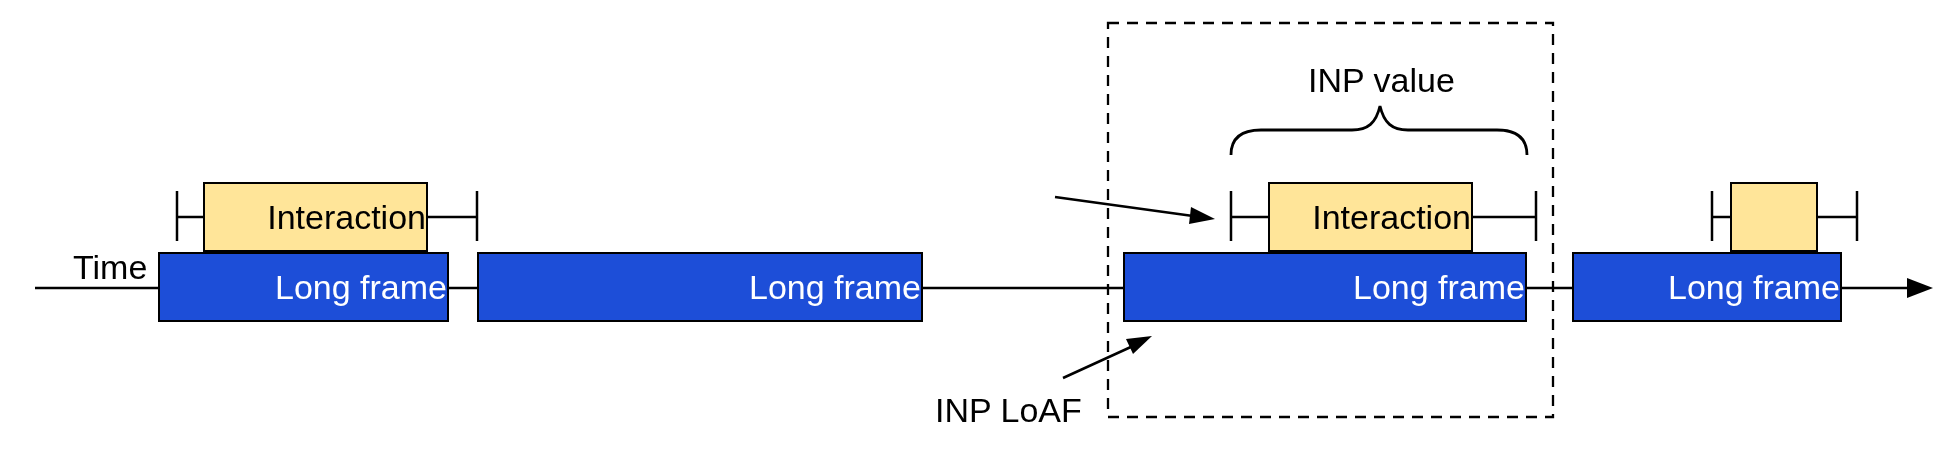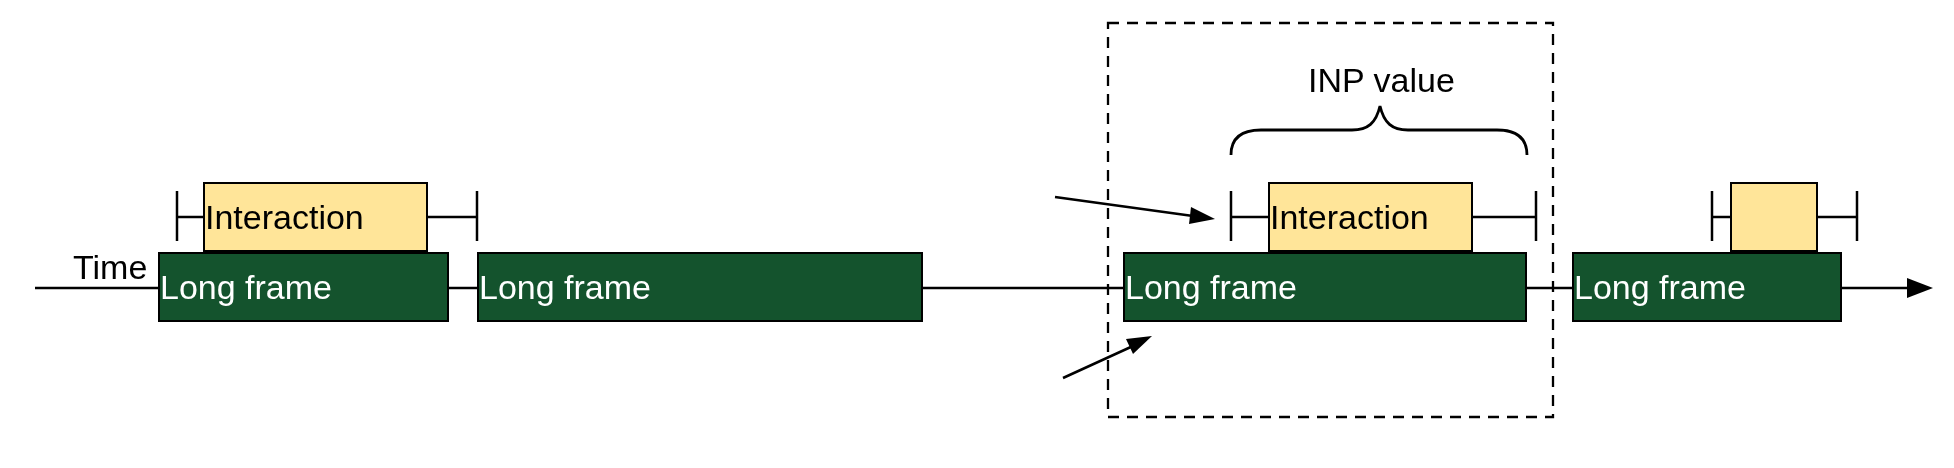--- a/index.html
+++ b/index.html
@@ -8,25 +8,25 @@
     width:1954px; height:468px;
     background:#ffffff;
     font-family:"Liberation Sans", sans-serif;
     overflow:hidden;
   }
   .lines-layer { position:absolute; left:0; top:0; width:1954px; height:468px; }
   .box {
     position:absolute;
     box-sizing:border-box;
     border:2.5px solid #000000;
-    display:flex; align-items:center; justify-content:flex-start;
+    display:flex; align-items:center; justify-content:flex-end;
     font-size:34px; line-height:1;
     white-space:nowrap;
   }
-  .long-frame { background:#14532d; color:#ffffff; top:252px; height:70px; }
+  .long-frame { background:#1d4ed8; color:#ffffff; top:252px; height:70px; }
   .interaction { background:#ffe599; color:#000000; top:182px; height:70px; }
   .label {
     position:absolute;
     font-size:34px; line-height:1.05;
     color:#000000; white-space:nowrap;
   }
 </style>
 </head>
 <body>
 
@@ -86,14 +86,15 @@
     <span>Interaction</span>
   </div>
   <div class="box interaction" style="left:1268px; width:205px;">
     <span>Interaction</span>
   </div>
   <div class="box interaction" style="left:1730px; width:88px;">
     <span></span>
   </div>
 
   <div class="label" style="left:1308px; top:63px;">INP value</div>
+  <div class="label" style="left:935px; top:393px;">INP LoAF</div>
 
 </div>
 
 </body></html>

